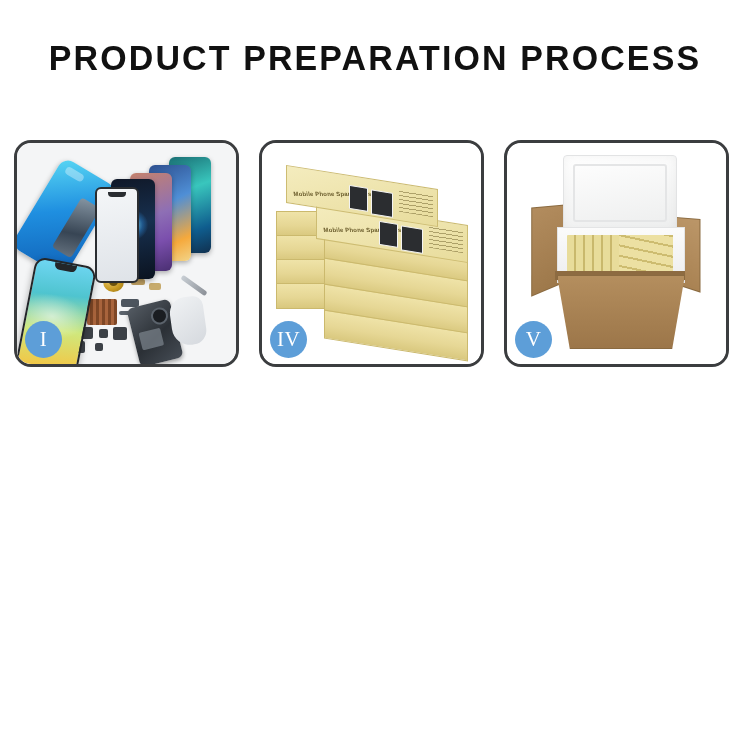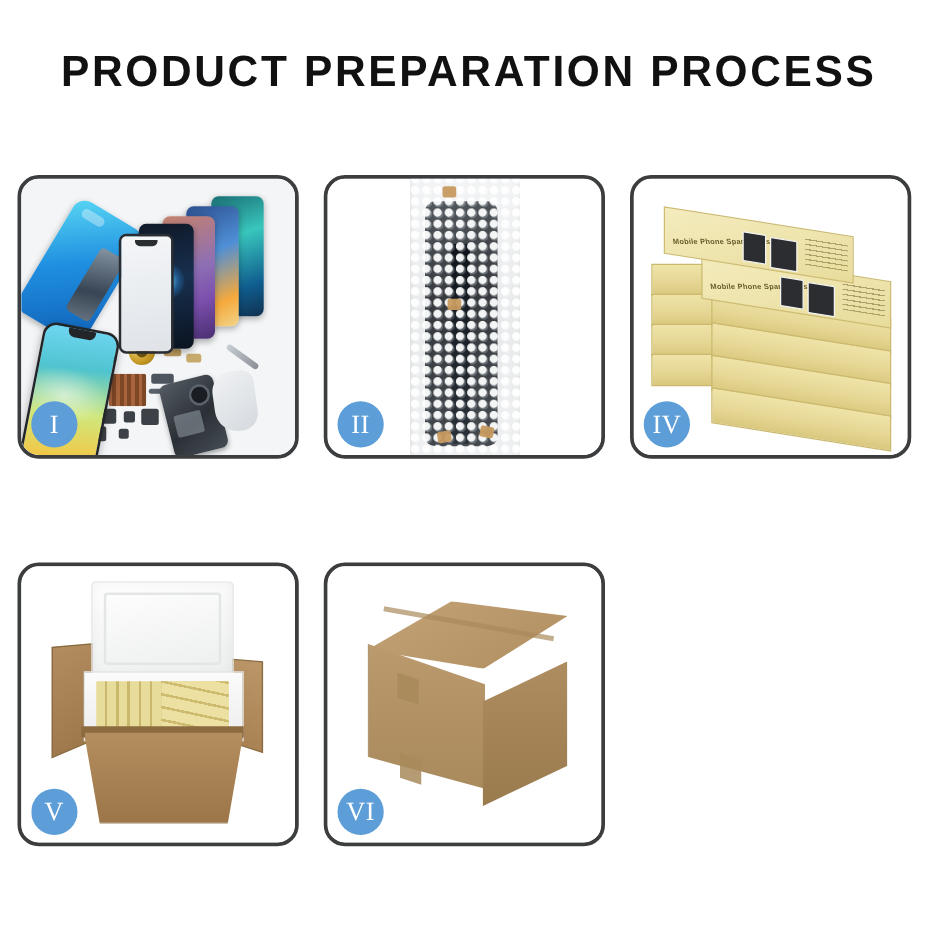--- a/index.html
+++ b/index.html
@@ -403,34 +403,20 @@
         <div class="pt" style="left:20px; top:74px; width:8px;  height:8px;"></div>
         <div class="chassis"></div>
         <div class="tool"></div>
         <div class="hand"></div>
       </div>
       <div class="bigphone"></div>
     </div>
     <div class="badge">I</div>
   </div>
 
-  <div class="panel">
-    <div class="panel-inner p2">
-      <div class="bag">
-        <div class="dark"></div>
-        <div class="ribbon"></div>
-        <div class="bubbles"></div>
-        <div class="tape t1"></div>
-        <div class="tape t2"></div>
-        <div class="tape t3"></div>
-        <div class="tape t4"></div>
-      </div>
-    </div>
-    <div class="badge">II</div>
-  </div>
 
 
   <div class="panel">
     <div class="panel-inner p4">
       <div class="stack">
 
         <div class="sbox" style="left:0px;  top:46px;  width:108px; height:24px;"></div>
         <div class="sbox" style="left:0px;  top:70px;  width:108px; height:24px;"></div>
         <div class="sbox" style="left:0px;  top:94px;  width:108px; height:24px;"></div>
         <div class="sbox" style="left:0px;  top:118px; width:108px; height:24px;"></div>
@@ -465,25 +451,14 @@
       <div class="v-foamlid"></div>
       <div class="v-foambox"></div>
       <div class="v-content"></div>
       <div class="v-content2"></div>
       <div class="v-bodytop"></div>
       <div class="v-body"></div>
     </div>
     <div class="badge">V</div>
   </div>
 
-  <div class="panel">
-    <div class="panel-inner p6">
-      <div class="c-top"></div>
-      <div class="c-seam"></div>
-      <div class="c-left"></div>
-      <div class="c-right"></div>
-      <div class="c-tape c-tape1"></div>
-      <div class="c-tape c-tape2"></div>
-    </div>
-    <div class="badge">VI</div>
-  </div>
 
 </div>
 
 </body></html>

